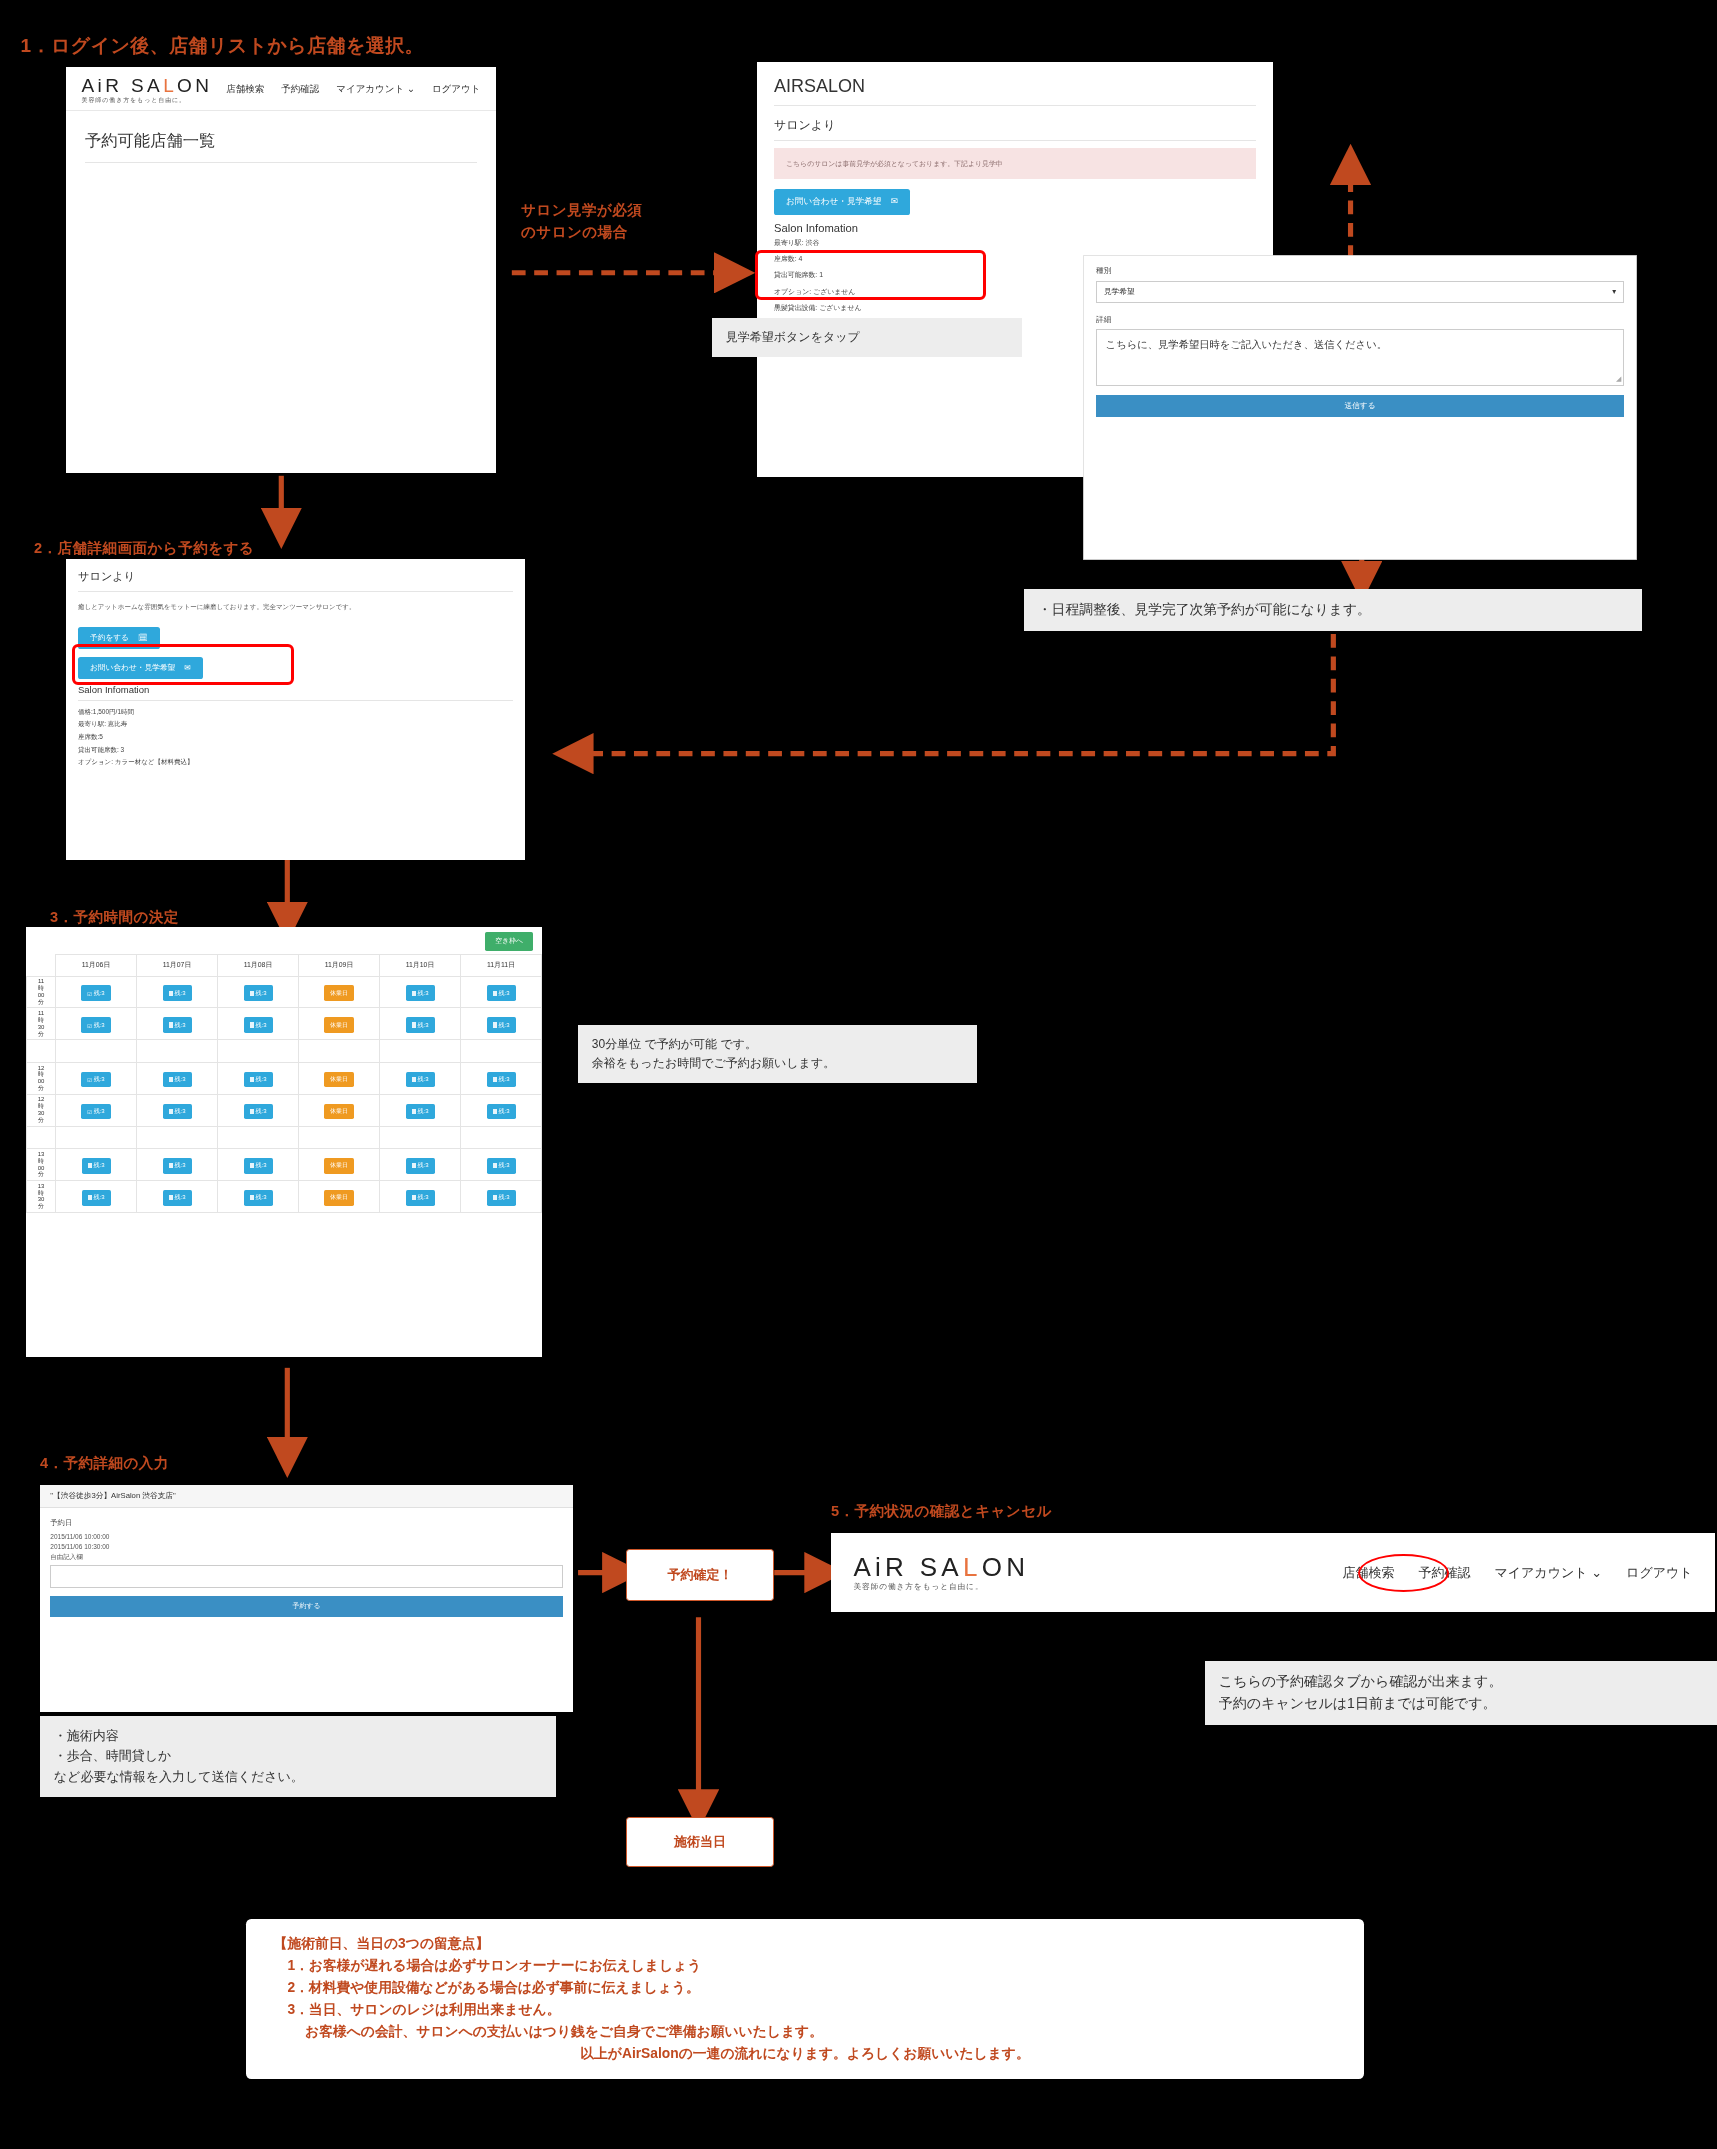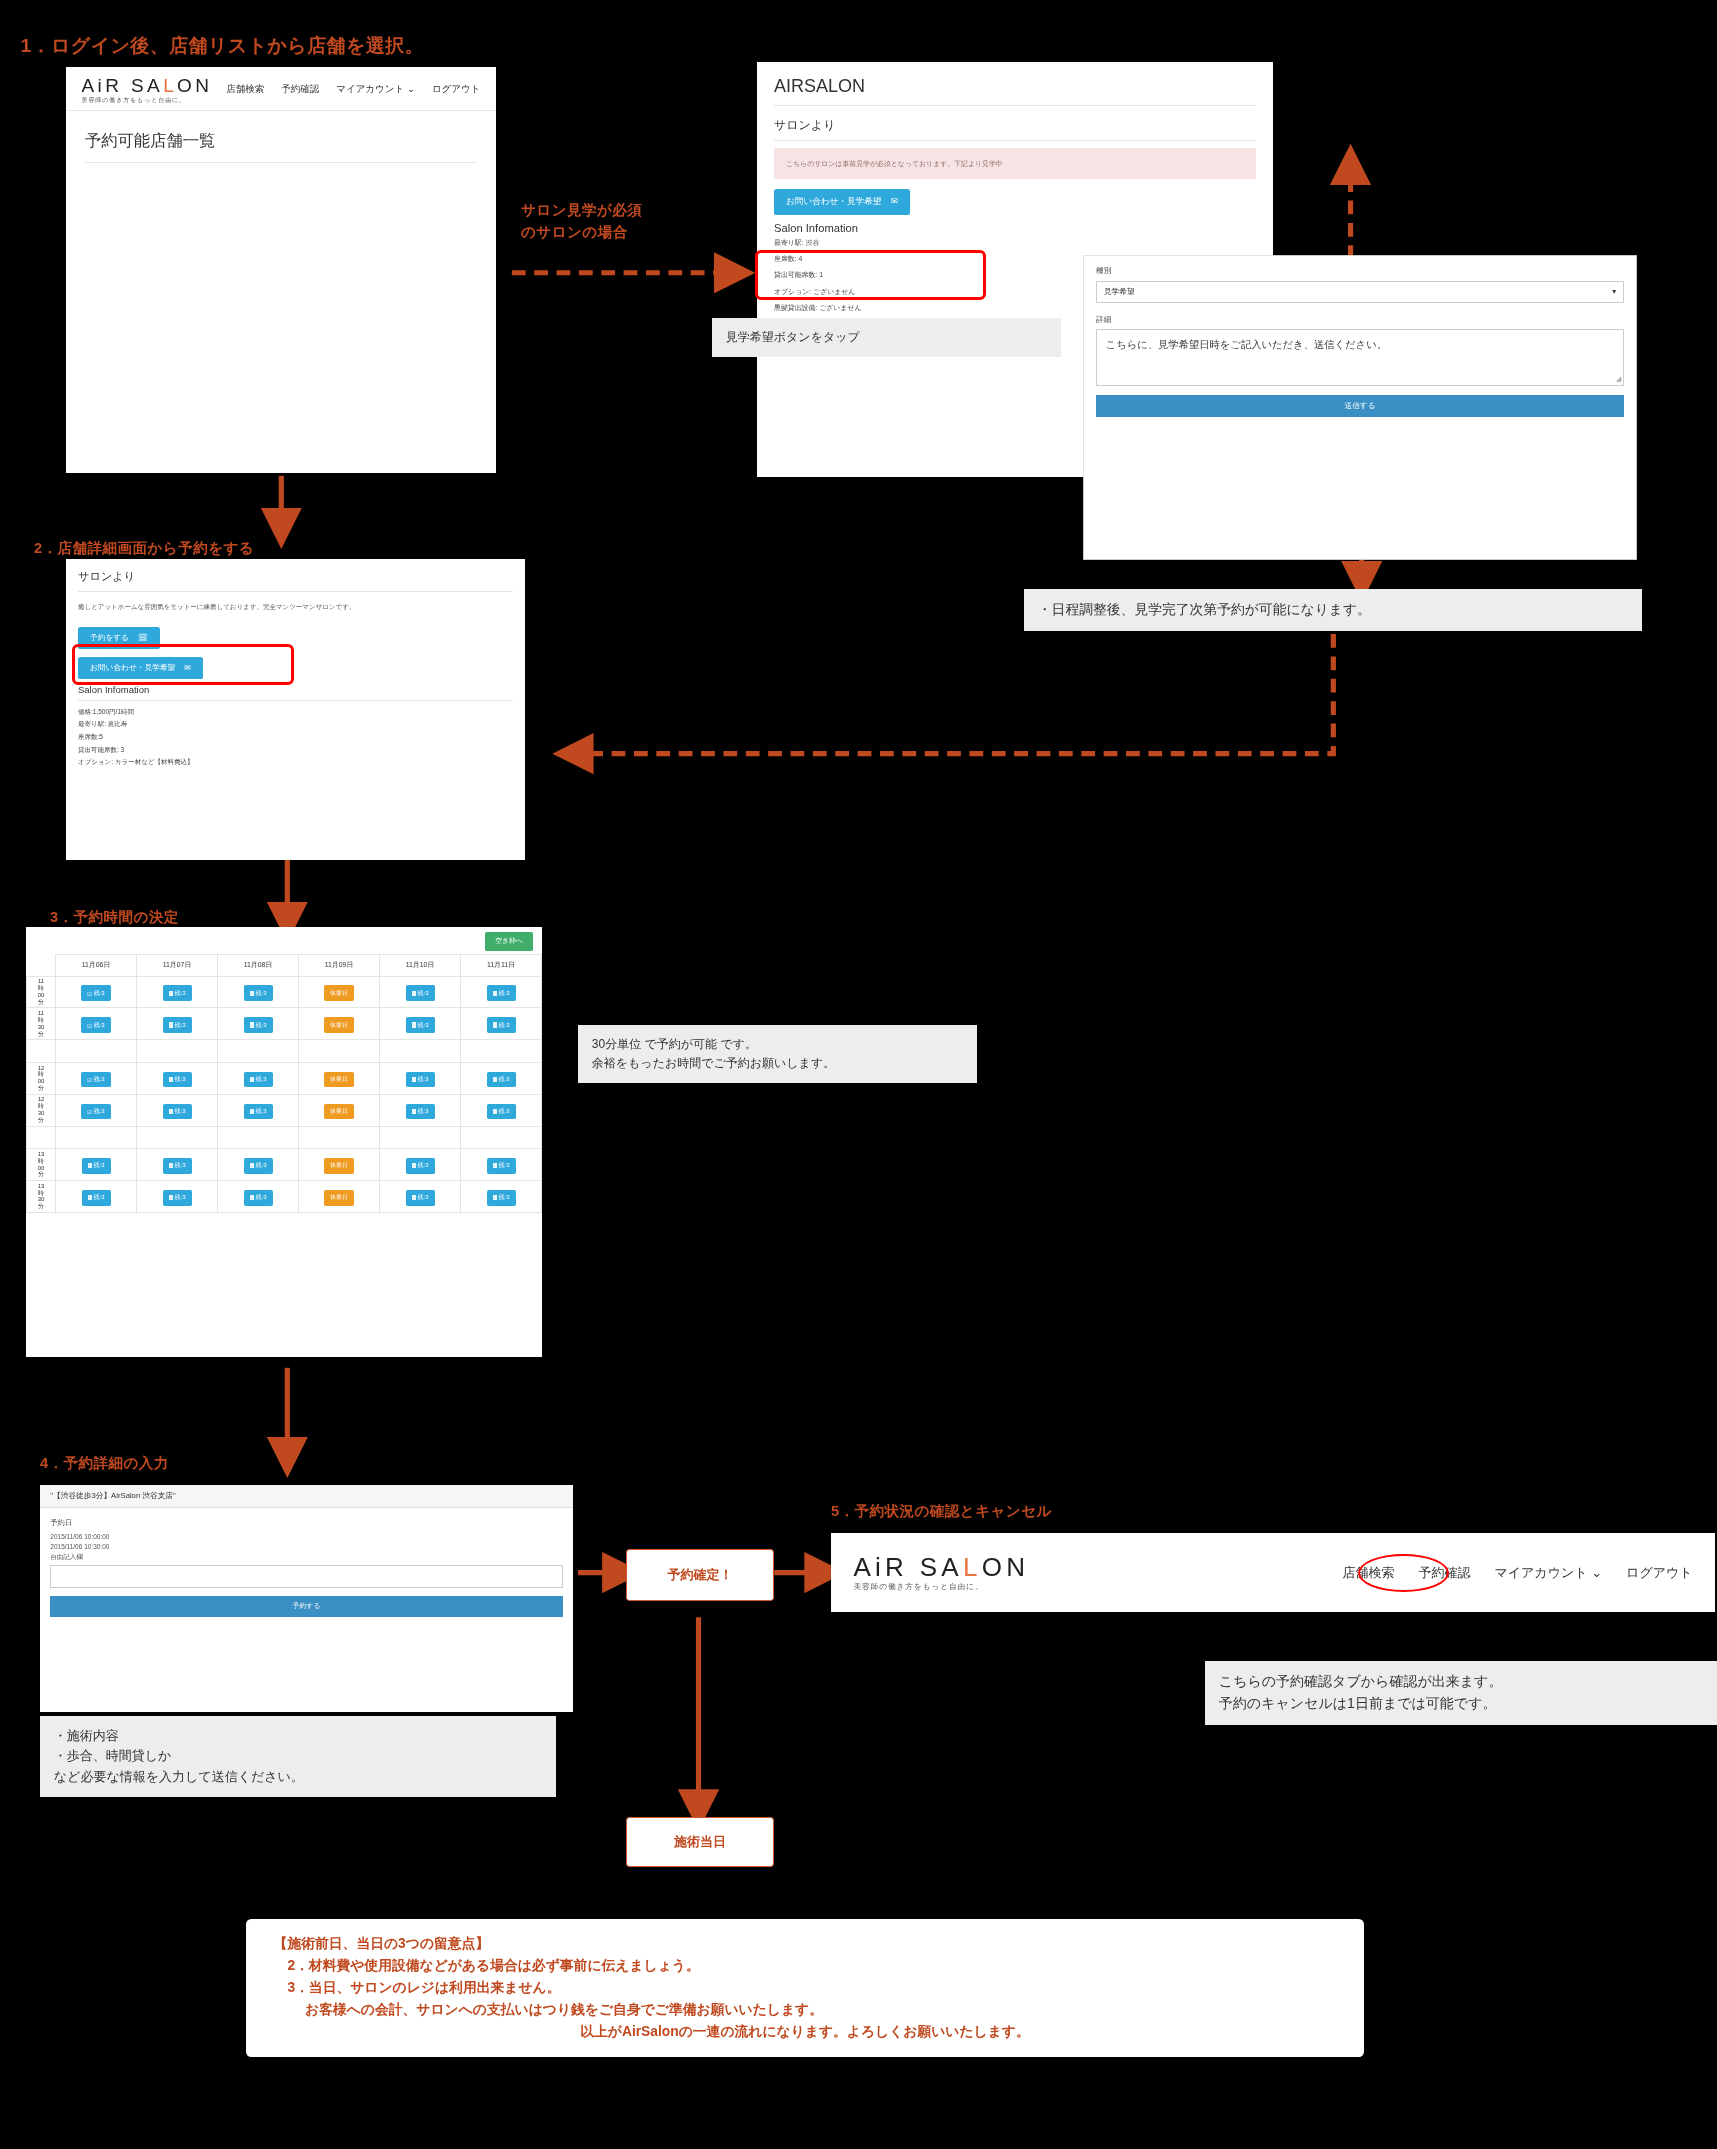--- a/index.html
+++ b/index.html
@@ -191,21 +191,21 @@
   <div class="p2-info-h">Salon Infomation</div>
   <div class="p2-list">最寄り駅: 渋谷</div>
   <div class="p2-list">座席数: 4</div>
   <div class="p2-list">貸出可能席数: 1</div>
   <div class="p2-list">オプション: ございません</div>
   <div class="p2-list">黒髪貸出設備: ございません</div>
 </div>
 
 <div class="abs ring" style="left:755px; top:250px; width:231px; height:50px;"></div>
 
-<div class="abs callout-grey" style="left:712px; top:318px; width:349px;">見学希望ボタンをタップ</div>
+<div class="abs callout-grey" style="left:712px; top:318px; width:310px;">見学希望ボタンをタップ</div>
 
 <div class="abs card" style="left:1084px; top:256px; width:552px; height:303px; box-shadow:0 0 0 0.9px #e0e0e0;">
   <div class="cf-body">
     <div class="cf-label">種別</div>
     <div class="cf-select">
       <span>見学希望</span>
       <span>▾</span>
     </div>
     <div class="cf-label" style="margin-top:12px;">詳細</div>
     <div class="cf-textarea">
@@ -400,18 +400,19 @@
 
 <div class="abs ring oval" style="left:1358px; top:1554px; width:91px; height:38px;"></div>
 
 <div class="abs callout-grey" style="left:1205px; top:1661px; width:597px; white-space:pre; font-size:14px;">こちらの予約確認タブから確認が出来ます。
 予約のキャンセルは1日前までは可能です。</div>
 
 <div class="abs callout-box" style="left:626px; top:1817px; width:148px; height:50px;">施術当日</div>
 
 <div class="abs note-white" style="left:246px; top:1919px; width:1118px;">
   <div style="margin-left:8.6px;">【施術前日、当日の3つの留意点】</div>
+  <div style="margin-left:22.4px;">1．お客様が遅れる場合は必ずサロンオーナーにお伝えしましょう</div>
   <div style="margin-left:22.4px;">2．材料費や使用設備などがある場合は必ず事前に伝えましょう。</div>
   <div style="margin-left:22.4px;">3．当日、サロンのレジは利用出来ません。</div>
   <div style="margin-left:22.4px;">　 お客様への会計、サロンへの支払いはつり銭をご自身でご準備お願いいたします。</div>
   <div style="text-align:center; ">以上がAirSalonの一連の流れになります。よろしくお願いいたします。</div>
 </div>
 
 
 </body></html>

